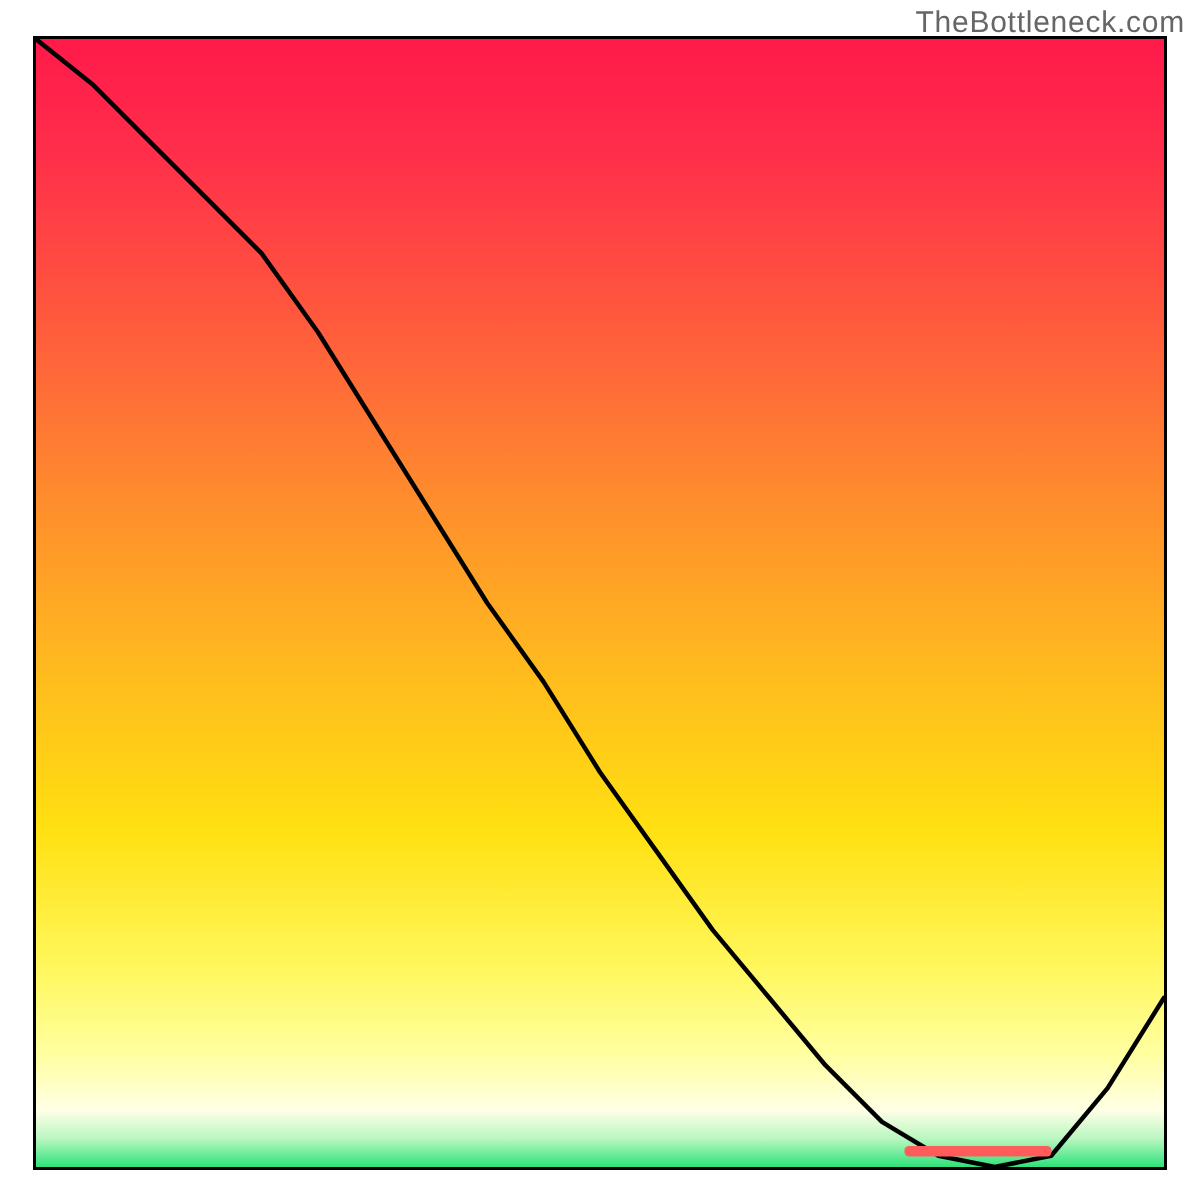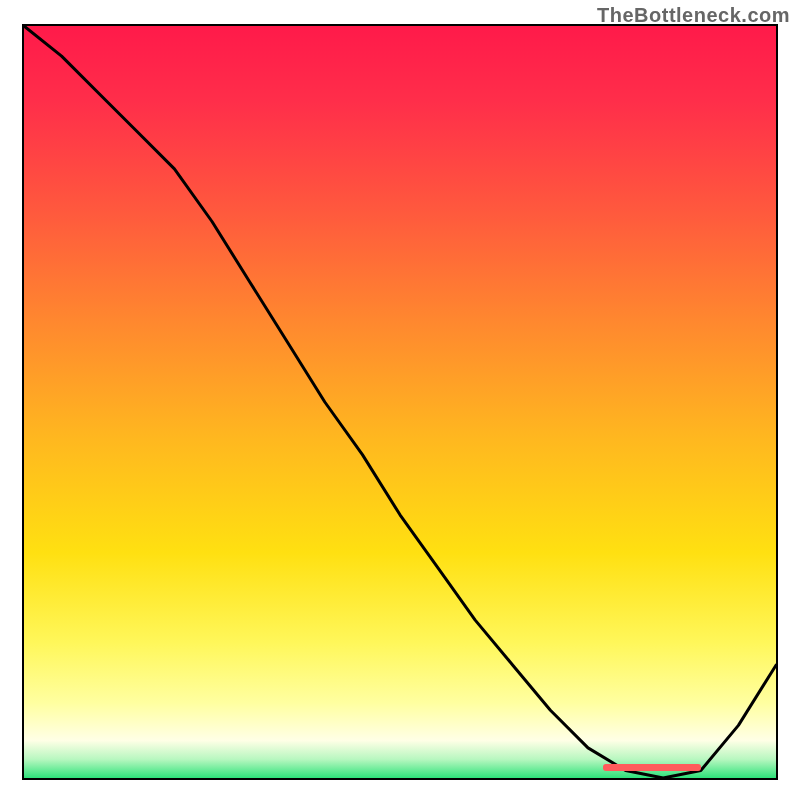--- a/index.html
+++ b/index.html
@@ -14,21 +14,21 @@
   .stage {
     position: relative;
     width: 800px;
     height: 800px;
   }
   .watermark {
     position: absolute;
     top: 4px;
     right: 10px;
     font-size: 20px;
-    font-weight: bold;
+    font-weight: normal;
     color: #666666;
     letter-spacing: 0.5px;
   }
   .plot {
     position: absolute;
     left: 22px;
     top: 24px;
     width: 756px;
     height: 756px;
     border: 2px solid #000;

